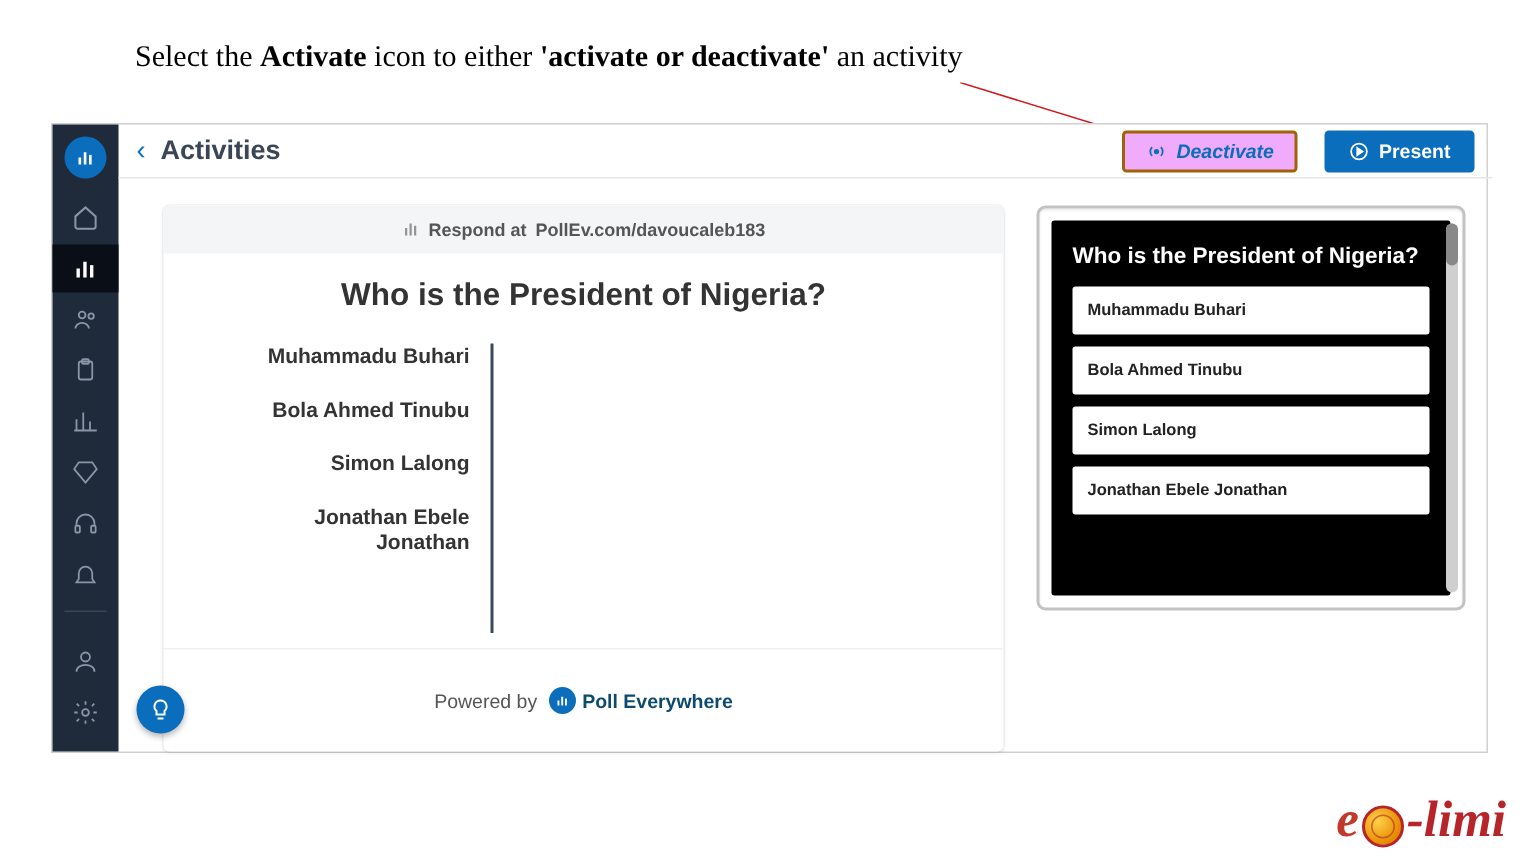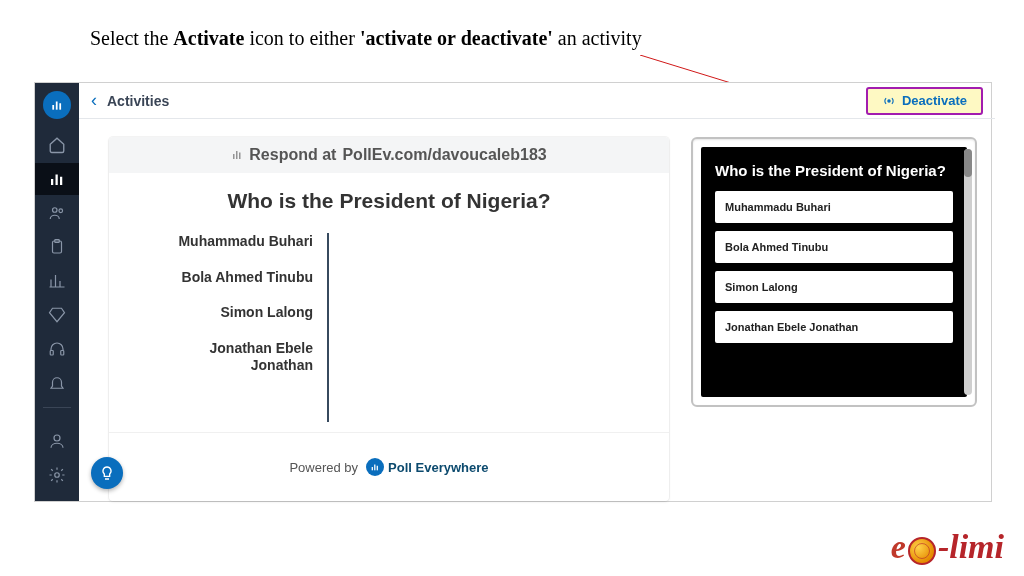--- a/index.html
+++ b/index.html
@@ -17,31 +17,31 @@
   .sidebar-logo svg { width: 14px; height: 14px; }
   .side-icon { width: 44px; height: 32px; display: flex; align-items: center; justify-content: center; cursor: pointer; color: #8a96a8; }
   .side-icon.active { background: #0a0f17; color: #fff; }
   .side-icon svg { width: 18px; height: 18px; }
   .side-spacer { height: 14px; border-top: 1px solid #3a4556; width: 28px; margin: 6px 0 2px; }
 
   .main { flex: 1; display: flex; flex-direction: column; }
 
   .topbar { height: 36px; border-bottom: 1px solid #e4e7eb; display: flex; align-items: center; padding: 0 12px; gap: 10px; }
   .back-chevron { color: #0a6ebd; font-size: 18px; cursor: pointer; }
-  .top-title { font-size: 14px; font-weight: 700; color: #3a4556; }
+  .top-title { font-size: 18px; font-weight: 700; color: #3a4556; }
   .top-spacer { flex: 1; }
   .btn { height: 28px; padding: 0 14px; border-radius: 3px; font-size: 13px; font-weight: 700; display: flex; align-items: center; gap: 6px; cursor: pointer; }
-  .btn-outline { border: 2px solid #a21caf; color: #0a6ebd; background: #fef9c3; }
+  .btn-outline { border: 2px solid #a16207; color: #0a6ebd; background: #f0abfc; font-style: italic; }
   .btn-fill { background: #0a6ebd; color: #fff; border: 2px solid #0a6ebd; }
   .btn svg { width: 14px; height: 14px; }
 
   .content { flex: 1; display: flex; gap: 22px; padding: 18px 18px 0 30px; position: relative; }
 
   .poll-card { width: 560px; background: #fff; border-radius: 4px; box-shadow: 0 1px 3px rgba(0,0,0,0.08), 0 0 0 1px rgba(0,0,0,0.04); display: flex; flex-direction: column; overflow: hidden; }
-  .poll-banner { background: #f4f5f6; color: #555; font-size: 16px; font-weight: 700; text-align: center; padding: 9px 0; display: flex; align-items: center; justify-content: center; gap: 6px; }
+  .poll-banner { background: #f4f5f6; color: #555; font-size: 12px; font-weight: 700; text-align: center; padding: 9px 0; display: flex; align-items: center; justify-content: center; gap: 6px; }
   .poll-banner svg { width: 12px; height: 12px; opacity: .6; }
   .poll-question { font-size: 21px; font-weight: 800; color: #333; text-align: center; padding: 16px 20px 20px; }
   .poll-body { flex: 1; display: flex; padding: 0 40px 10px; }
   .poll-labels { width: 178px; display: flex; flex-direction: column; text-align: right; padding-right: 14px; font-size: 14px; font-weight: 600; color: #333; }
   .poll-labels div { line-height: 1.25; margin-bottom: 18px; }
   .poll-divider { width: 2px; background: #374a5e; }
   .powered { text-align: center; padding: 25px 0; font-size: 13px; color: #555; display: flex; align-items: center; justify-content: center; gap: 8px; border-top: 1px solid #f0f0f0; }
   .powered-logo { display: flex; align-items: center; gap: 4px; font-weight: 800; color: #0c4a6e; }
   .powered-logo .circ { width: 18px; height: 18px; border-radius: 50%; background: #0a6ebd; display: flex; align-items: center; justify-content: center; }
   .powered-logo .circ svg { width:10px; height:10px; }
@@ -151,20 +151,27 @@
     <div class="topbar">
       <span class="back-chevron">‹</span>
       <span class="top-title">Activities</span>
       <span class="top-spacer"></span>
       <div class="btn btn-outline">
         <svg viewBox="0 0 24 24" fill="none" stroke="currentColor" stroke-width="2">
             <circle cx="12" cy="12" r="2" fill="currentColor"></circle>
             <path d="M7 7a7 7 0 000 10M17 7a7 7 0 010 10"></path>
           </svg>
         <span>Deactivate</span>
+      </div>
+      <div class="btn btn-fill" style="margin-left:8px">
+        <svg viewBox="0 0 24 24" fill="none" stroke="currentColor" stroke-width="2">
+            <circle cx="12" cy="12" r="9"></circle>
+            <path d="M10 8l6 4-6 4z" fill="currentColor"></path>
+          </svg>
+        <span>Present</span>
       </div>
     </div>
 
     <div class="content">
 
       <div class="poll-card">
         <div class="poll-banner">
           <svg viewBox="0 0 24 24" fill="currentColor">
               <rect x="4" y="10" width="3" height="10"></rect>
               <rect x="10" y="4" width="3" height="16"></rect>

